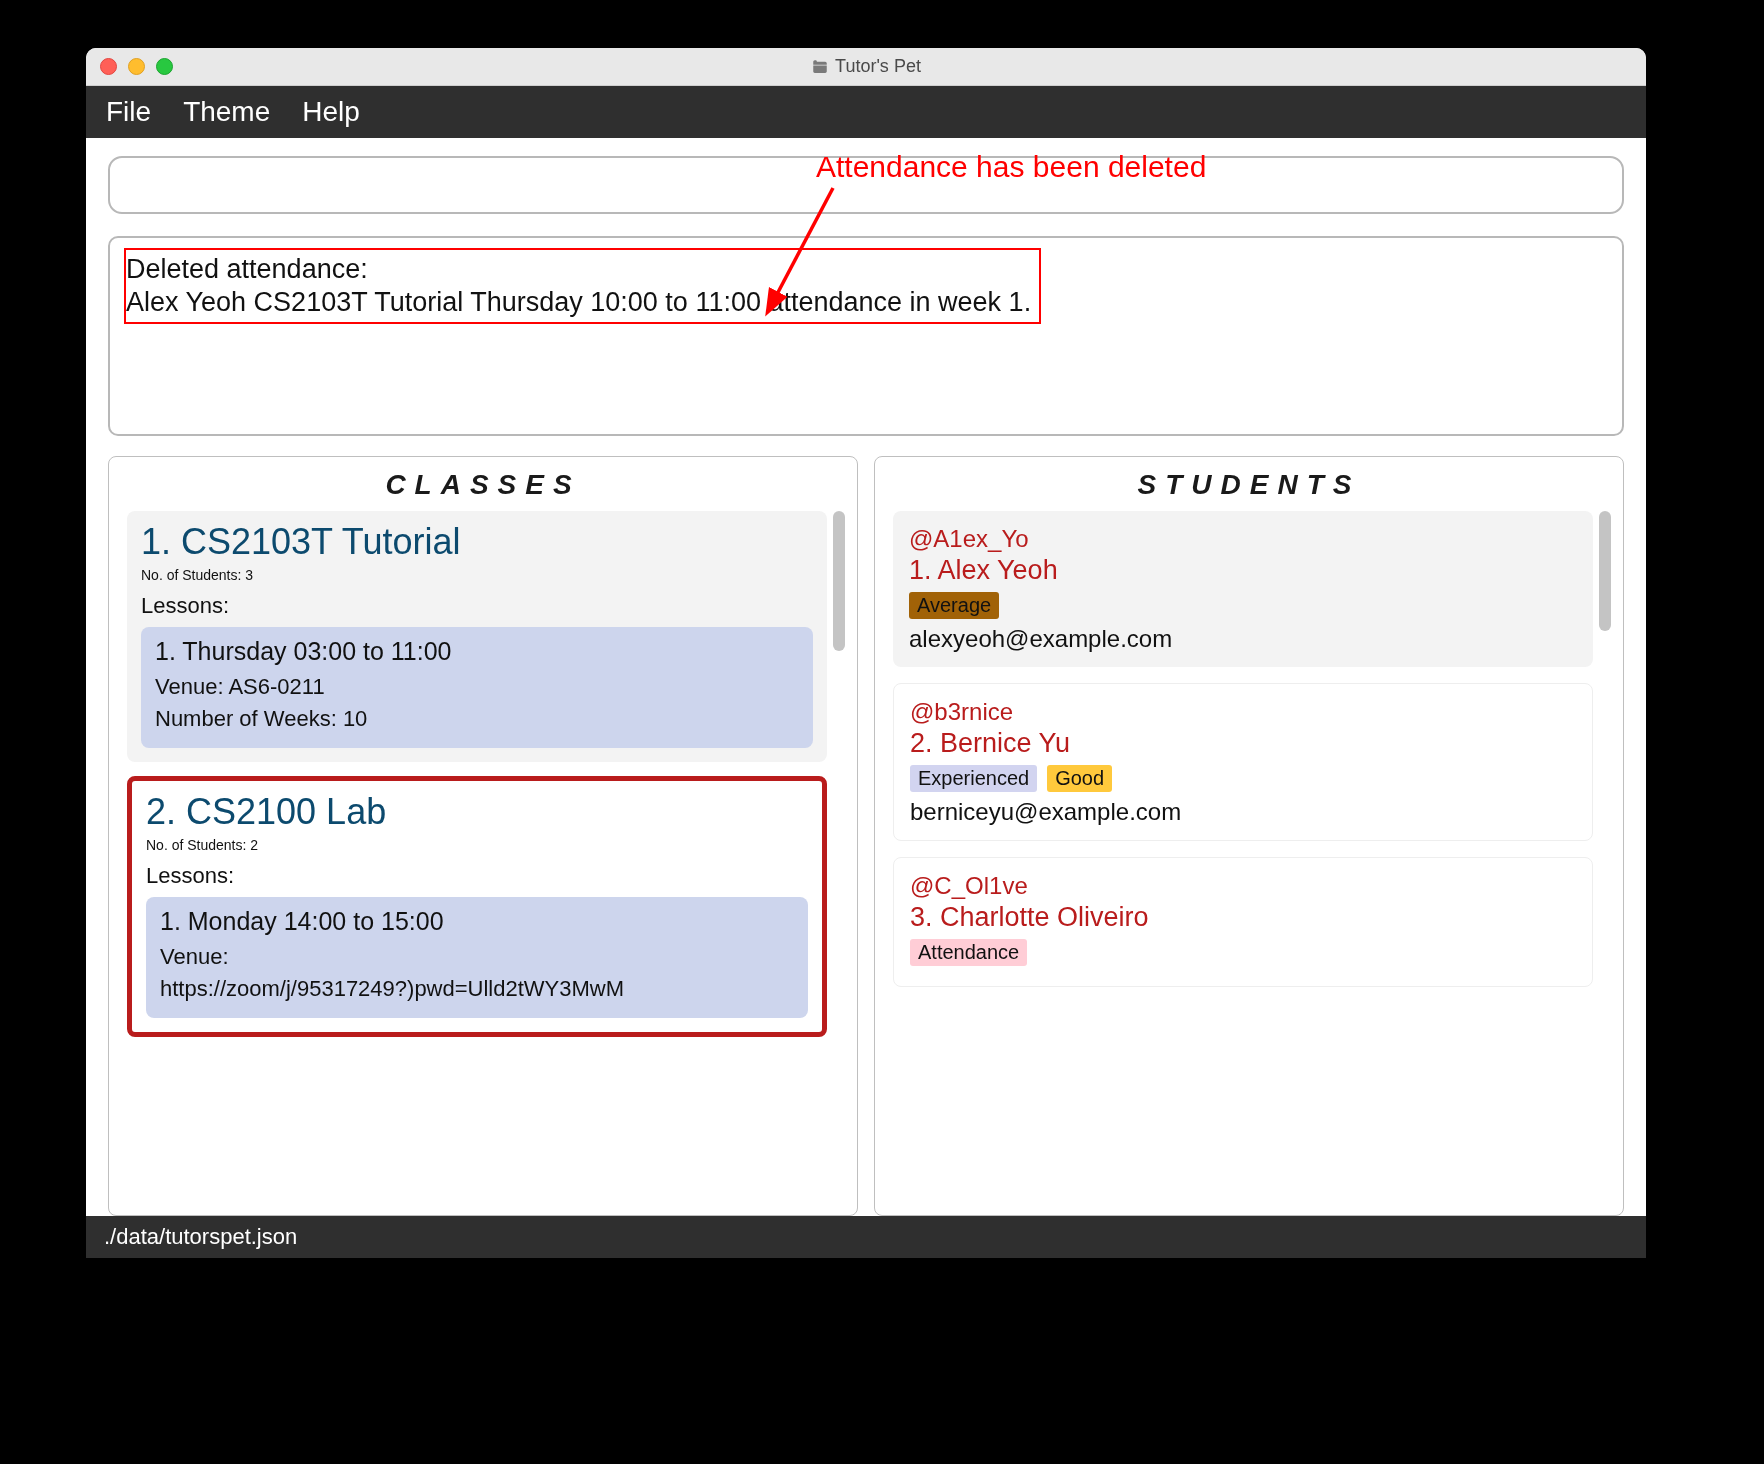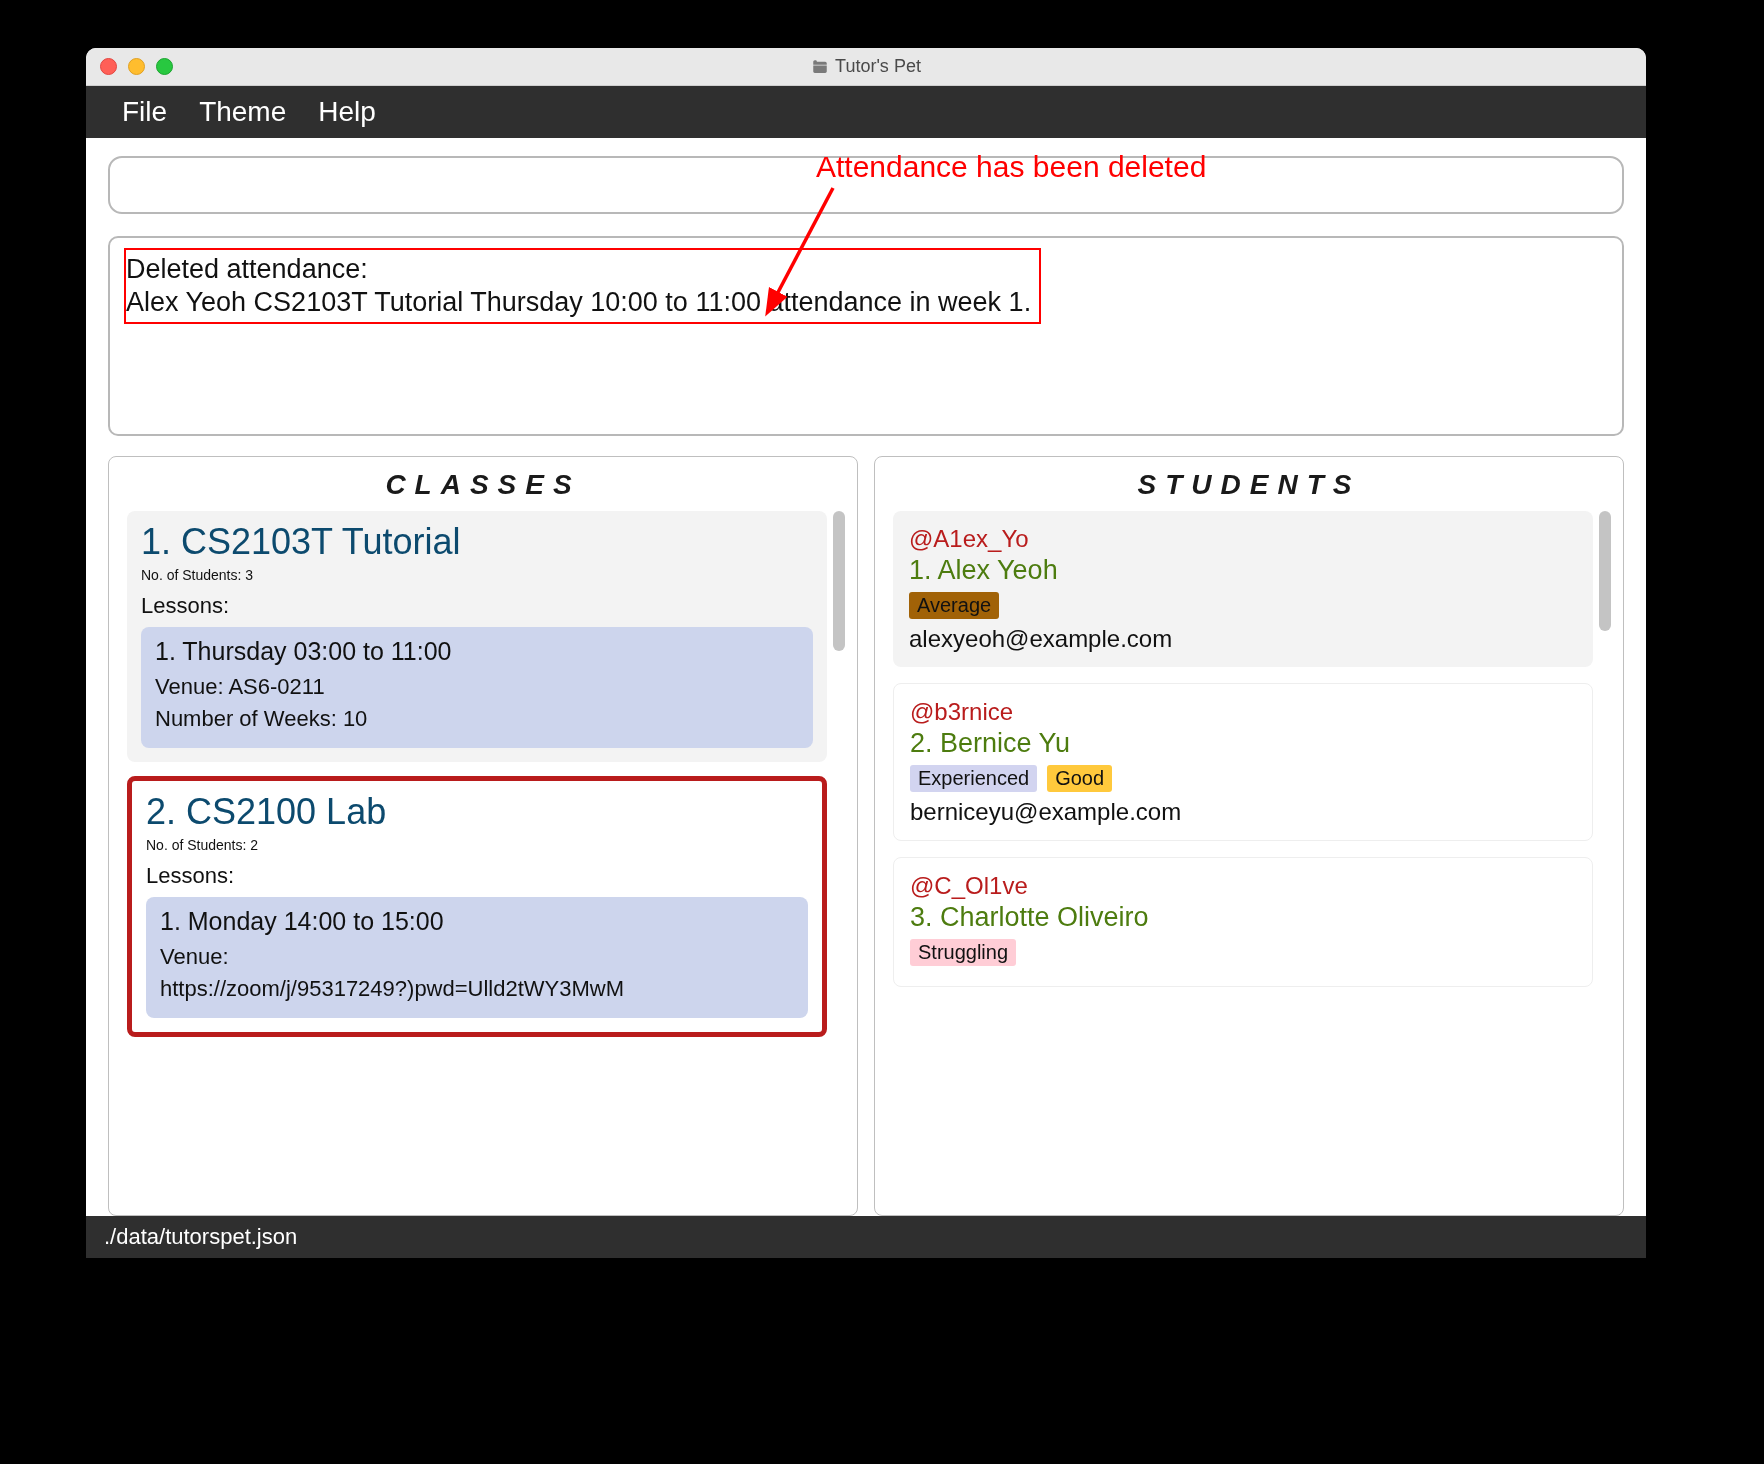--- a/index.html
+++ b/index.html
@@ -50,21 +50,21 @@
     gap:6px;
   }
   .app-icon {
     width:18px;height:18px;display:inline-block;
   }
   .menubar {
     height: 52px;
     background: #2f2f2f;
     display: flex;
     align-items: center;
-    padding: 0 36px;
+    padding: 0 20px;
     gap: 32px;
   }
   .menubar-item {
     color: #fff;
     font-size: 28px;
     cursor: pointer;
   }
   .body-area {
     flex: 1;
     display: flex;
@@ -170,21 +170,21 @@
   .lesson-line.first { font-size: 25px; margin-bottom:8px;}
   .lesson-line.small { font-size: 22px;}
   .student-card {
     background: #f3f3f3;
     border-radius: 8px;
     padding: 14px 16px;
     margin-bottom: 16px;
   }
   .student-card.white { background:#fff; border:1px solid #eee;}
   .student-handle { font-size: 24px; color:#b91c1c; margin-bottom:2px;}
-  .student-name { font-size: 27px; color:#4d7c0f; margin-bottom:6px;}
+  .student-name { font-size: 27px; color:#b91c1c; margin-bottom:6px;}
   .tag-row { display:flex; gap:10px; margin-bottom:6px;}
   .tag {
     font-size: 20px;
     padding: 2px 8px;
     border-radius: 3px;
     color:#111;
   }
   .student-email { font-size: 24px; color:#111;}
   .statusbar {
     height: 42px;
@@ -318,21 +318,21 @@
                 <span class="tag" style="background: rgb(210, 212, 240);">Experienced</span>
                 <span class="tag" style="background: rgb(255, 201, 60);">Good</span>
               </div>
               <div class="student-email">berniceyu@example.com</div>
             </div>
 
             <div class="student-card white">
               <div class="student-handle">@C_Ol1ve</div>
               <div class="student-name">3.  Charlotte Oliveiro</div>
               <div class="tag-row">
-                <span class="tag" style="background: rgb(255, 205, 214);">Struggling</span>
+                <span class="tag" style="background: rgb(255, 205, 214);">Attendance</span>
               </div>
             </div>
 
           </div>
           <div class="scrollbar-track">
             <div class="scrollbar-thumb" id="students-thumb" style="top: 0px; height: 120px;"></div>
           </div>
         </div>
       </div>
 

